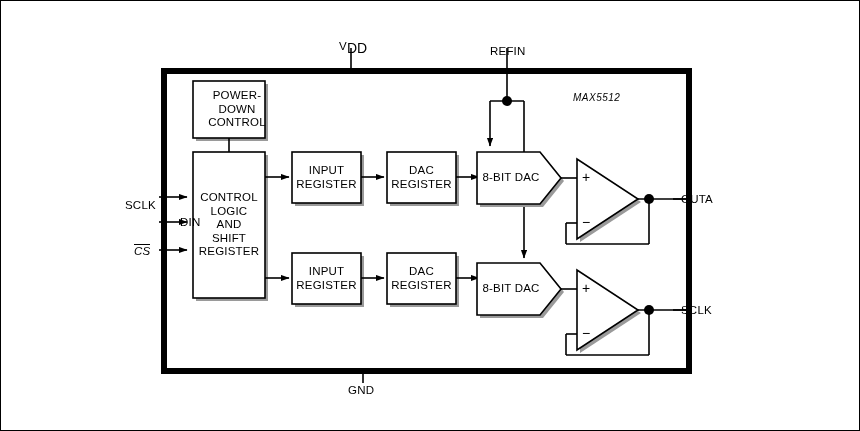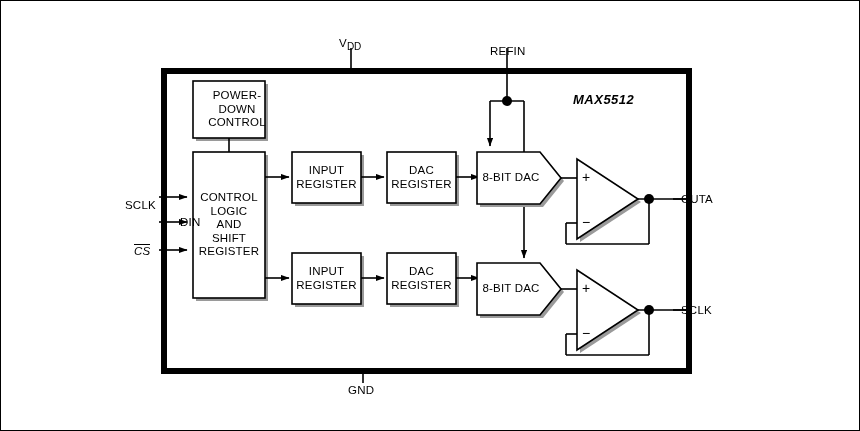--- a/index.html
+++ b/index.html
@@ -38,41 +38,41 @@
   }
   .pin-text {
     position: absolute;
     font-size: 11.5px;
     color: #000000;
     letter-spacing: 0.2px;
     white-space: nowrap;
   }
   .part-label {
     position: absolute;
-    font-size: 13px;
+    font-size: 10px;
     font-style: italic;
-    font-weight: bold;
+    font-weight: normal;
     color: #000000;
     letter-spacing: 0.5px;
     white-space: nowrap;
   }
   .opsign {
     position: absolute;
     font-size: 14px;
     color: #000000;
     line-height: 14px;
   }
   .ovl {
     border-top: 1.4px solid #000;
     display: inline-block;
     padding-top: 0px;
     line-height: 12px;
   }
   .sub {
-    font-size: 10px;
+    font-size: 14px;
     vertical-align: baseline;
     position: relative;
     top: 2.5px;
     letter-spacing: 0px;
   }
 </style>
 </head>
 <body>
 
 <div id="figure">

